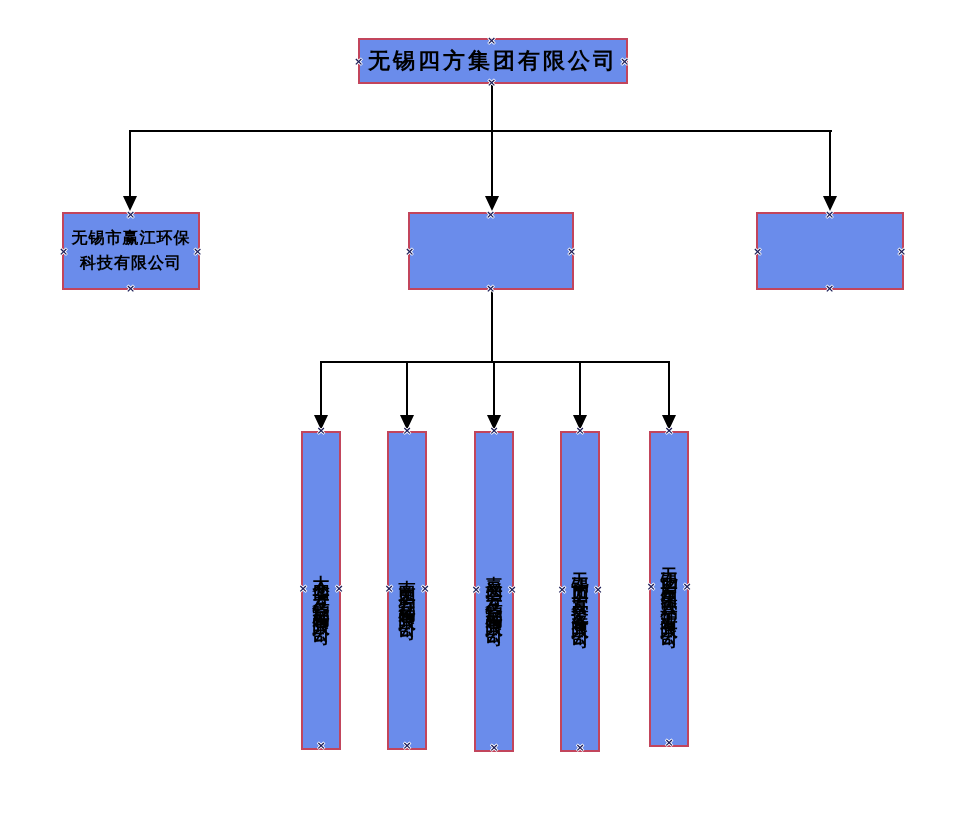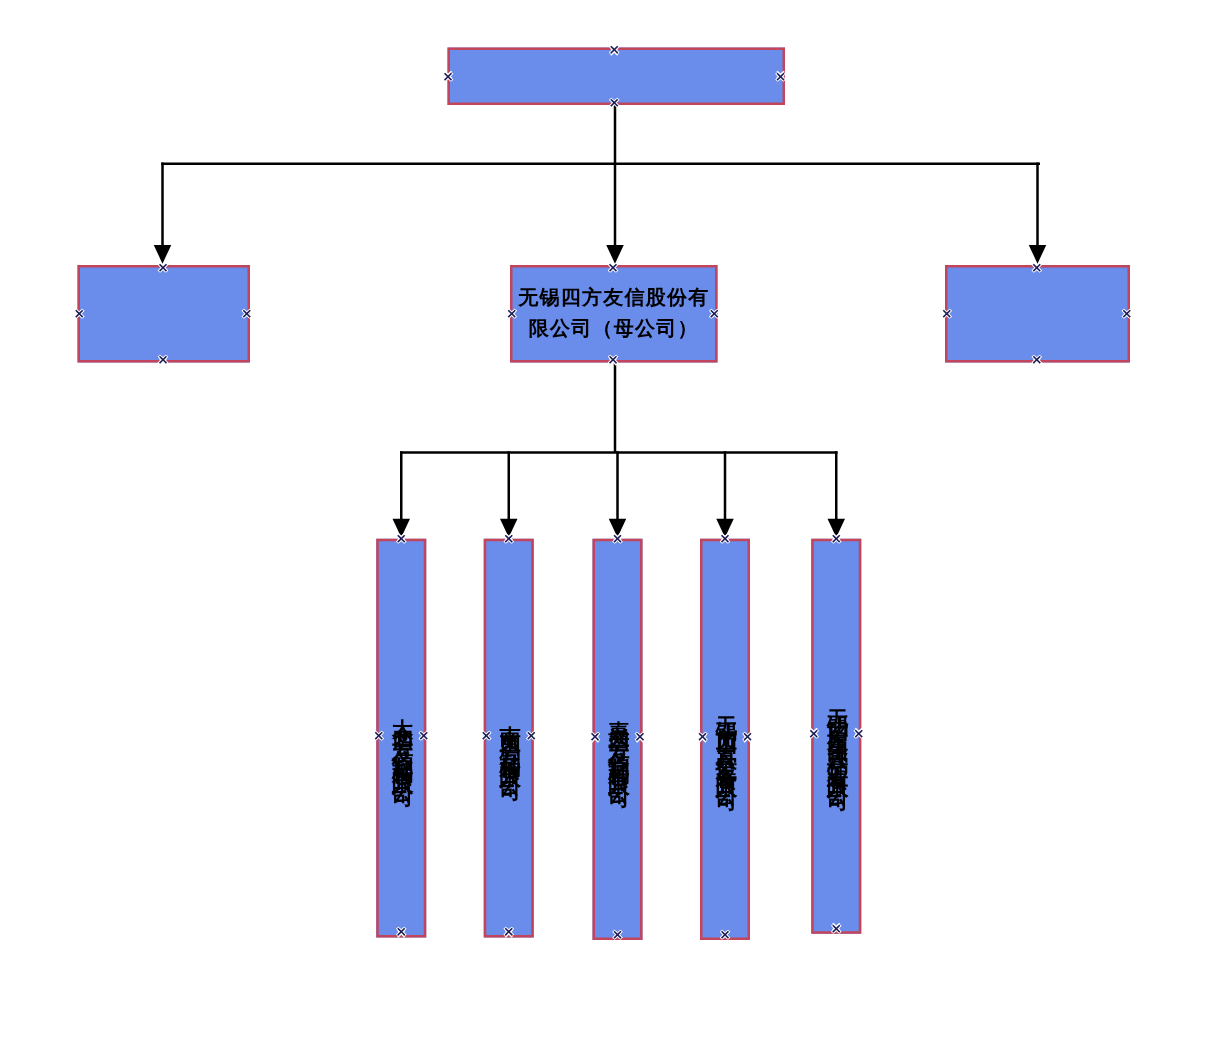--- a/index.html
+++ b/index.html
@@ -56,42 +56,43 @@
   .h-b{left:50%;top:100%;transform:translate(-50%,-50%);}
   .h-l{left:0;top:50%;transform:translate(-50%,-50%);}
   .h-r{left:100%;top:50%;transform:translate(-50%,-50%);}
 </style>
 </head>
 <body>
 
 <div id="canvas">
 
   <div class="obox root-box" style="left:358px;top:38px;width:270px;height:46px;">
+    <span>无锡四方集团有限公司</span>
   <span class="handle h-t">×</span>
       <span class="handle h-b">×</span>
       <span class="handle h-l">×</span>
       <span class="handle h-r">×</span>
     </div>
 
   <div class="vline" style="left:491px;top:84px;height:114px;"></div>
   <div class="hline" style="left:129px;top:130px;width:703px;"></div>
   <div class="vline" style="left:129px;top:130px;height:68px;"></div>
   <div class="vline" style="left:829px;top:130px;height:68px;"></div>
   <div class="arrow" style="left:123px;top:196px;"></div>
   <div class="arrow" style="left:485px;top:196px;"></div>
   <div class="arrow" style="left:823px;top:196px;"></div>
 
   <div class="obox l2-box" style="left:62px;top:212px;width:138px;height:78px;">
+    <span>无锡市赢江环保科技有限公司</span>
   <span class="handle h-t">×</span>
       <span class="handle h-b">×</span>
       <span class="handle h-l">×</span>
       <span class="handle h-r">×</span>
     </div>
   <div class="obox l2-box" style="left:408px;top:212px;width:166px;height:78px;">
-    <span>无锡四方友信股份有限公司（母公司）</span>
   <span class="handle h-t">×</span>
       <span class="handle h-b">×</span>
       <span class="handle h-l">×</span>
       <span class="handle h-r">×</span>
     </div>
   <div class="obox l2-box" style="left:756px;top:212px;width:148px;height:78px;">
   <span class="handle h-t">×</span>
       <span class="handle h-b">×</span>
       <span class="handle h-l">×</span>
       <span class="handle h-r">×</span>

